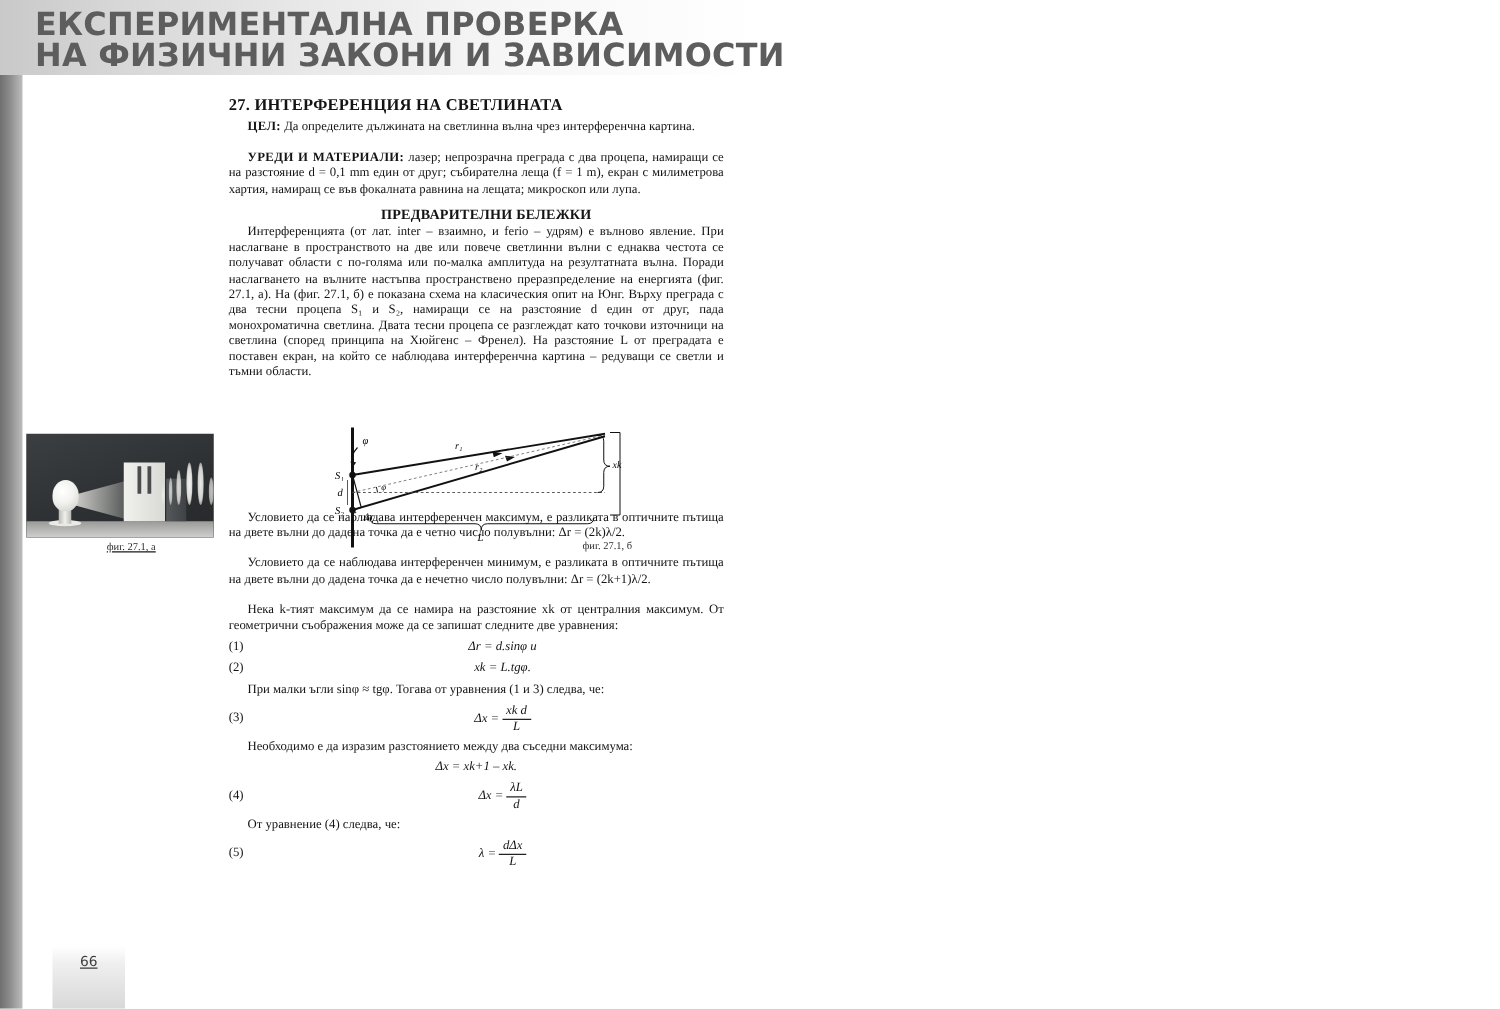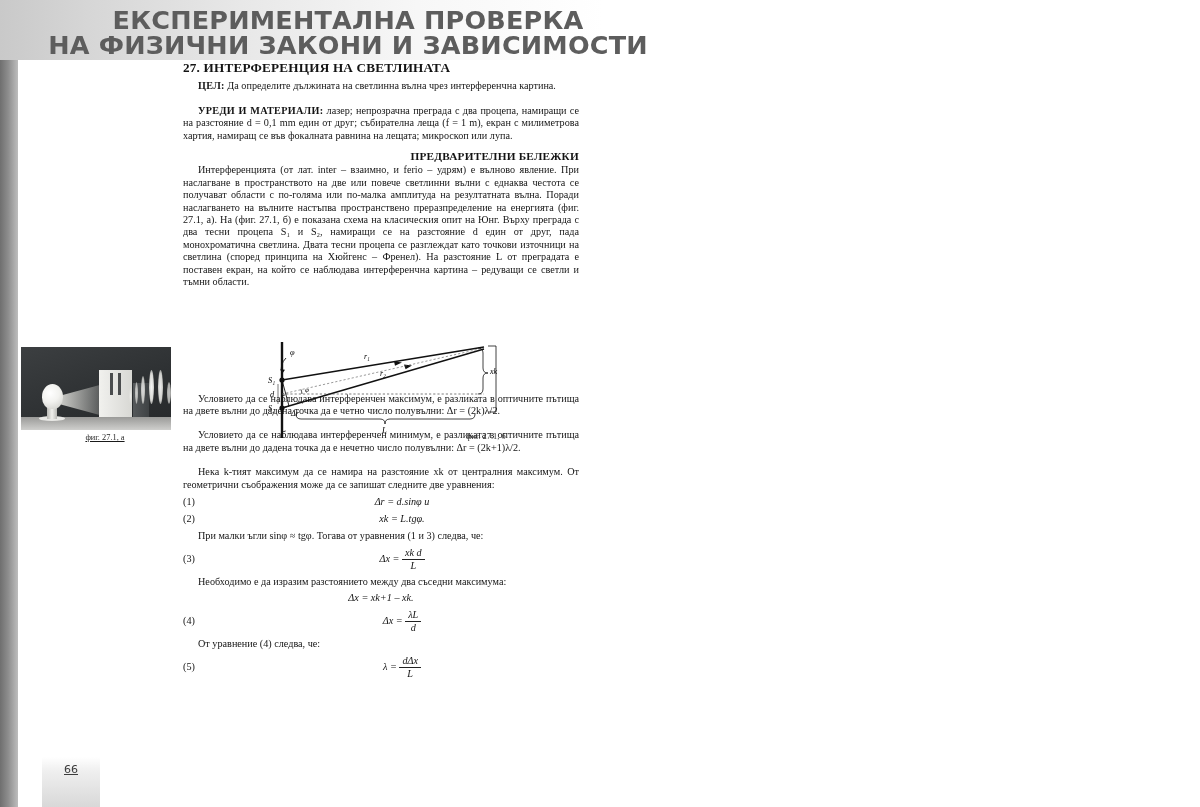--- a/index.html
+++ b/index.html
@@ -16,21 +16,20 @@
   
   #left-spine{
     position:absolute; left:0; top:0; width:18px; height:807px;
     background:linear-gradient(to right,#6f6f6f 0%,#8d8d8d 45%,#bdbdbd 100%);
   }
 
   
   #banner{
     position:absolute; left:0; top:0; width:1098px; height:60px;
     background:linear-gradient(to right,#c9c9c9 0%,#d6d6d6 8%,#e8e8e8 22%,#f7f7f7 38%,#ffffff 55%,#ffffff 100%);
-    text-align:center;
   }
   #banner-title{
     position:absolute; left:28px; top:8px; width:640px;
     font-family:"DejaVu Sans", sans-serif;
     font-weight:bold;
     font-size:25.5px;
     line-height:25px;
     letter-spacing:.2px;
     color:#5d5d5d;
     white-space:pre-line;
@@ -48,30 +47,30 @@
     text-align:justify;
     color:#141414;
   }
 
   
   #left-body{ left:183px; top:62px; width:396px; }
 
   h2.lesson-title{
     font-size:13.2px;
     font-weight:bold;
-    margin:0 0 6px 0;
+    margin:16px 0 6px 0;
     letter-spacing:.2px;
     text-align:left;
   }
   p.para{ margin:0 0 0 0; text-indent:15px; }
   p.para + p.para{ margin-top:12px; }
   .blk{ margin-top:7px; }
   b.run{ font-weight:bold; letter-spacing:.3px; }
   h3.sub{
-    font-size:11.3px; font-weight:bold; margin:8px 0 2px 16px; text-align:right;
+    font-size:11.3px; font-weight:bold; margin:8px 0 2px 16px; text-align:center;
     letter-spacing:.2px;
   }
 
   
   .eq-row{
     display:flex; align-items:center; margin:5px 0 4px 0;
     font-size:10.2px;
   }
   .eq-num{ width:42px; flex:0 0 42px; }
   .eq-body{ flex:1 1 auto; text-align:center; font-style:italic; }

